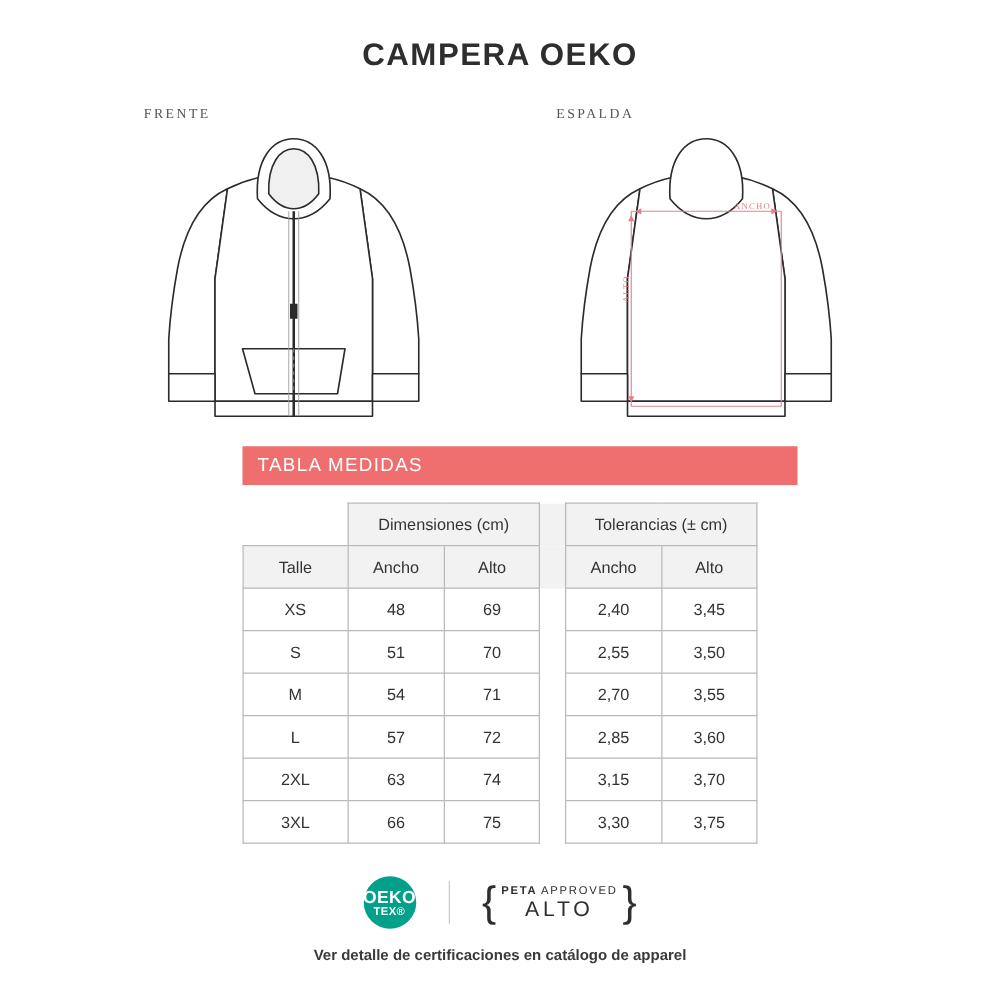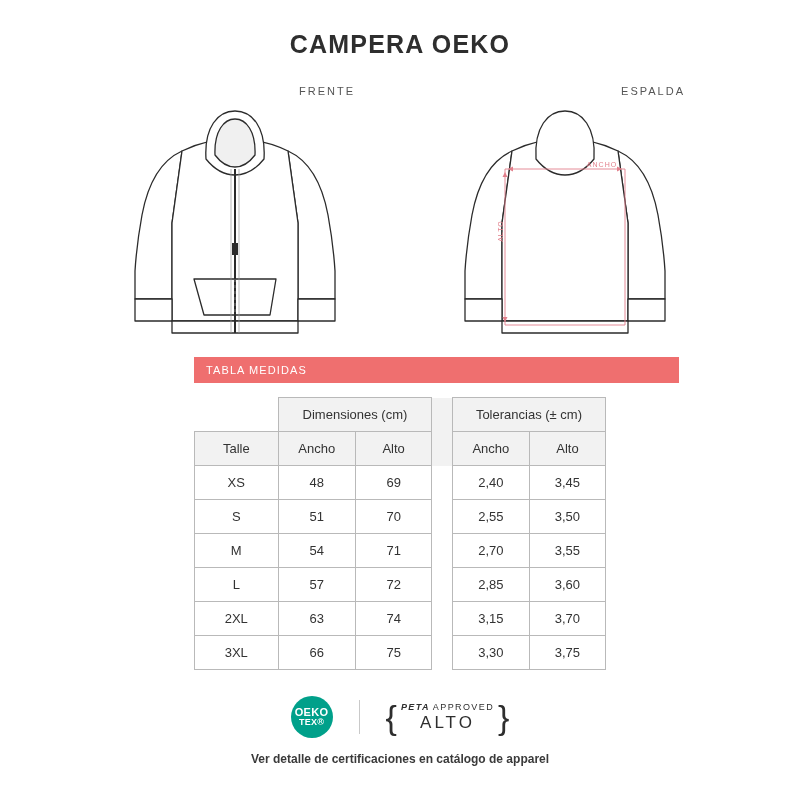--- a/index.html
+++ b/index.html
@@ -33,21 +33,22 @@
 
   
   .views {
     display: flex;
     justify-content: center;
     gap: 90px;
     margin-top: 26px;
   }
   .view {
     width: 240px;
-    text-align: right;
+    text-align: left;
+    font-family: Liberation Serif, serif;
   }
   .view-label {
     font-size: 11px;
     letter-spacing: 2px;
     color: #555555;
     margin-bottom: 6px;
   }
   .view-art {
     position: relative;
     height: 240px;
@@ -58,24 +59,24 @@
   }
 
   
   .table-wrap {
     width: 412px;
     margin: 14px auto 0 auto;
   }
   .tabla-medidas-bar {
     background: #ef6f6f;
     color: #ffffff;
-    font-size: 11px;
+    font-size: 15px;
     letter-spacing: 1.1px;
     padding: 7px 12px;
-    width: 485px;
+    width: 444px;
     box-sizing: border-box;
   }
   .measure-table {
     border-collapse: collapse;
     margin-top: 14px;
     font-size: 13px;
     color: #333;
   }
   .measure-table td, .measure-table th {
     border: 1px solid #b9b9b9;
@@ -123,21 +124,21 @@
     height: 42px;
     border-radius: 50%;
     background: #00a08a;
     color: #ffffff;
     display: flex;
     flex-direction: column;
     justify-content: center;
     align-items: center;
     line-height: 1.05;
   }
-  .oeko .l1 { font-size: 11px; font-weight: bold; letter-spacing: .3px;}
+  .oeko .l1 { font-size: 14px; font-weight: bold; letter-spacing: .3px;}
   .oeko .l2 { font-size: 9px; font-weight: bold; letter-spacing: .3px;}
   .divider-v {
     width: 1px;
     height: 34px;
     background: #c9c9c9;
   }
   .vegan {
     display: flex;
     align-items: center;
     color: #2e2e2e;
@@ -155,21 +156,20 @@
     padding: 0 4px;
   }
   .vegan-top {
     font-size: 9px;
     letter-spacing: 1.4px;
     display: flex;
     align-items: center;
     gap: 3px;
   }
   .vegan-top .peta {
-    font-style: italic;
     font-weight: bold;
     font-size: 9px;
   }
   .vegan-main {
     font-size: 17px;
     letter-spacing: 3px;
     font-weight: normal;
     margin-top: 1px;
   }
   .footer-note {

